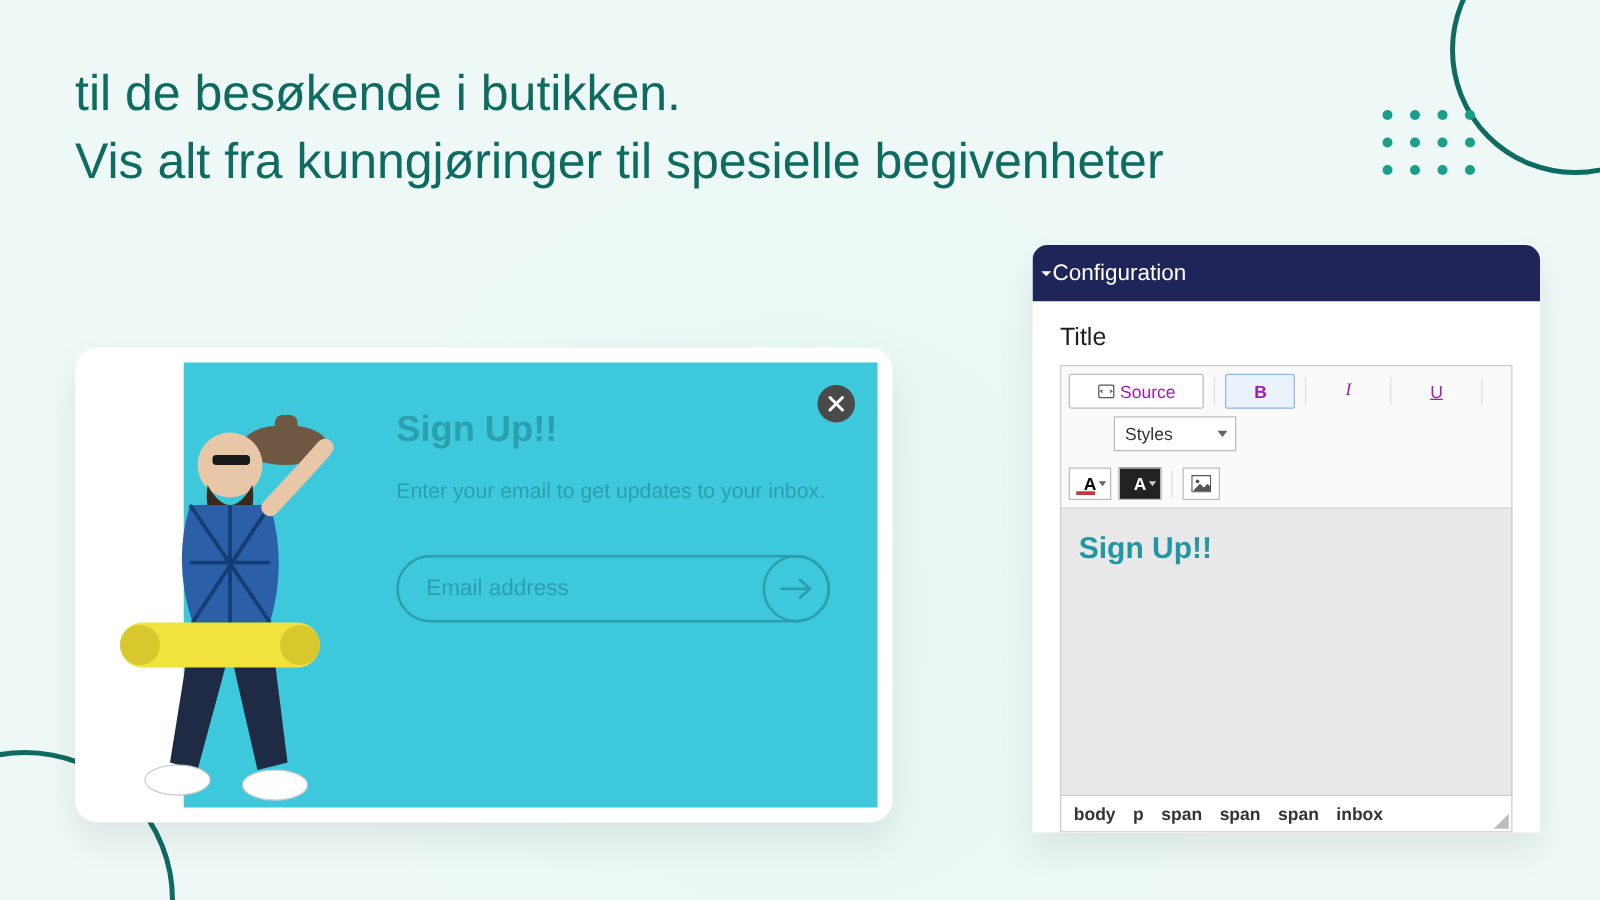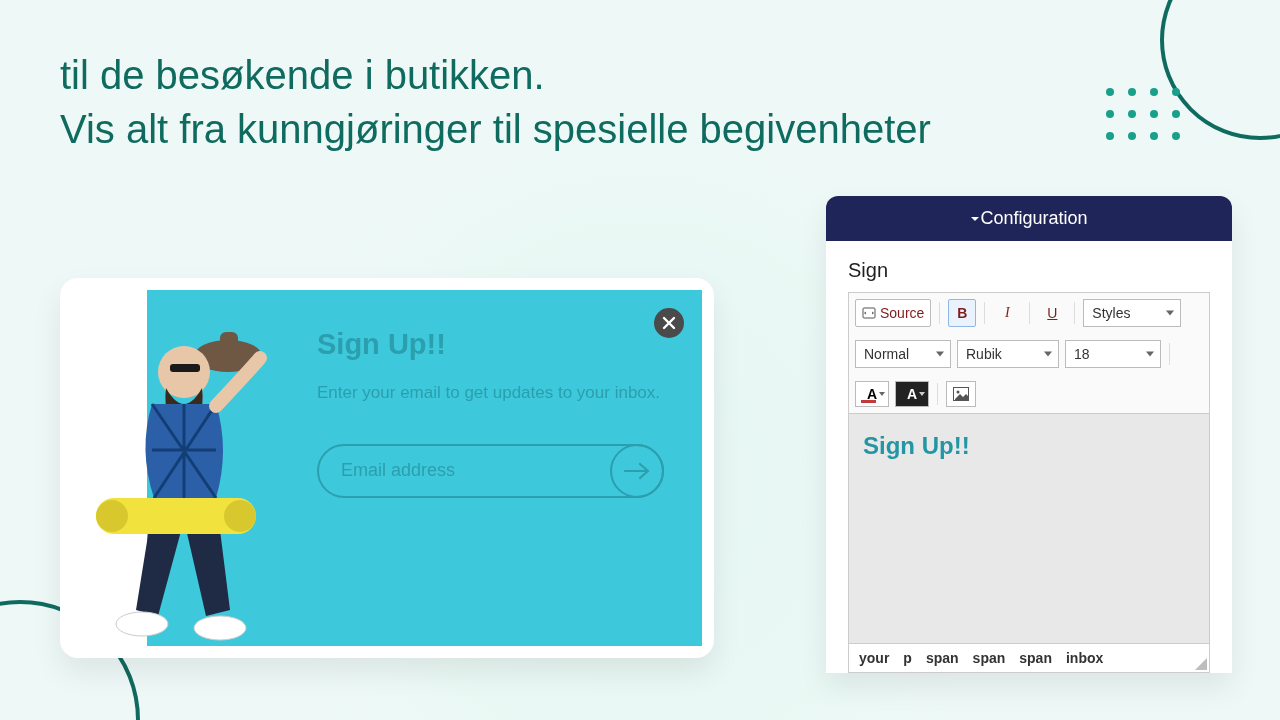--- a/index.html
+++ b/index.html
@@ -145,22 +145,22 @@
   background: #fff;
   border-radius: 12px 12px 0 0;
   box-shadow: 0 14px 30px rgba(0,0,0,0.08);
   overflow: hidden;
   z-index: 2;
 }
 .config-header {
   background: #1f2559;
   color: #fff;
   font-size: 18px;
-  padding: 12px 22px;
-  display: flex; align-items: center;  justify-content: center;
+  padding: 12px 6px;
+  display: flex; align-items: center; 
 }
 .config-body { padding: 12px 22px 0 22px; }
 .label {
   color: #1f1f1f;
   font-size: 20px;
   margin: 6px 0 10px 0;
 }
 .toolbar {
   border: 1px solid #ccc;
   background: #fafafa;
@@ -168,26 +168,26 @@
 .tb-row {
   display: flex; align-items: center;
   padding: 6px 6px;
   flex-wrap: wrap;
   gap: 6px;
 }
 .tb-row + .tb-row { border-top: 1px solid transparent; }
 .tb-btn {
   height: 28px;
   min-width: 28px;
-  padding: 0 6px;
+  padding: 0 22px;
   border: 1px solid transparent;
   background: transparent;
   display: inline-flex; align-items: center; justify-content: center;
   font-size: 14px;
-  color: #7f1d1d;
+  color: #a21caf;
   gap: 4px;
   cursor: pointer;
   border-radius: 2px;
 }
 .tb-btn.bordered { border: 1px solid #bbb; background: #fff; }
 .tb-btn.active { border: 1px solid #8fb7e6; background: #eaf2fd; }
 .tb-sep {
   width: 1px; height: 22px; background: #ddd; margin: 0 2px;
 }
 .tb-select {
@@ -331,57 +331,42 @@
 </div>
 
 <div class="config-panel">
   <div class="config-header">
     <svg width="10" height="10" viewBox="0 0 10 10">
         <path d="M1 3 L5 7 L9 3 Z" fill="#fff"></path>
       </svg>
     <span>Configuration</span>
   </div>
   <div class="config-body">
-    <div class="label">Sign</div>
+    <div class="label">Title</div>
 
     <div class="toolbar">
       <div class="tb-row">
         <button class="tb-btn bordered">
           <svg width="14" height="14" viewBox="0 0 14 14">
               <rect x="1" y="2" width="12" height="10" rx="1" fill="none" stroke="#555"></rect>
               <path d="M4 6 L2.5 7 L4 8 M10 6 L11.5 7 L10 8" stroke="#555" stroke-width="1" fill="none"></path>
             </svg>
           <span>Source</span>
         </button>
         <span class="tb-sep"></span>
         <button class="tb-btn active" style="font-weight:700;">B</button>
         <span class="tb-sep"></span>
         <button class="tb-btn" style="font-style:italic;font-family:serif;">I</button>
         <span class="tb-sep"></span>
         <button class="tb-btn" style="text-decoration:underline;">U</button>
         <span class="tb-sep"></span>
-        <div class="tb-select" style="min-width:98px;">
+        <div class="tb-select" style="min-width:98px;margin-left:36px;">
           <span>Styles</span>
           <span class="caret"></span>
         </div>
-      </div>
-      <div class="tb-row">
-        <div class="tb-select" style="min-width:96px;">
-          <span>Normal</span>
-          <span class="caret"></span>
-        </div>
-        <div class="tb-select" style="min-width:102px;">
-          <span>Rubik</span>
-          <span class="caret"></span>
-        </div>
-        <div class="tb-select" style="min-width:96px;">
-          <span>18</span>
-          <span class="caret"></span>
-        </div>
-        <span class="tb-sep"></span>
       </div>
       <div class="tb-row">
         <div class="color-swatch-a">
           A<span class="underline"></span><span class="caret-mini"></span>
         </div>
         <div class="bg-swatch">
           A<span class="caret-mini"></span>
         </div>
         <span class="tb-sep"></span>
         <div class="img-btn">
@@ -392,21 +377,21 @@
           </svg>
         </div>
       </div>
     </div>
 
     <div class="editor-area">
       <div class="preview-title">Sign Up!!</div>
     </div>
 
     <div class="statusbar">
-      <span>your</span>
+      <span>body</span>
       <span>p</span>
       <span>span</span>
       <span>span</span>
       <span>span</span>
       <span>inbox</span>
       <div class="resize-grip"></div>
     </div>
   </div>
 </div>
 

